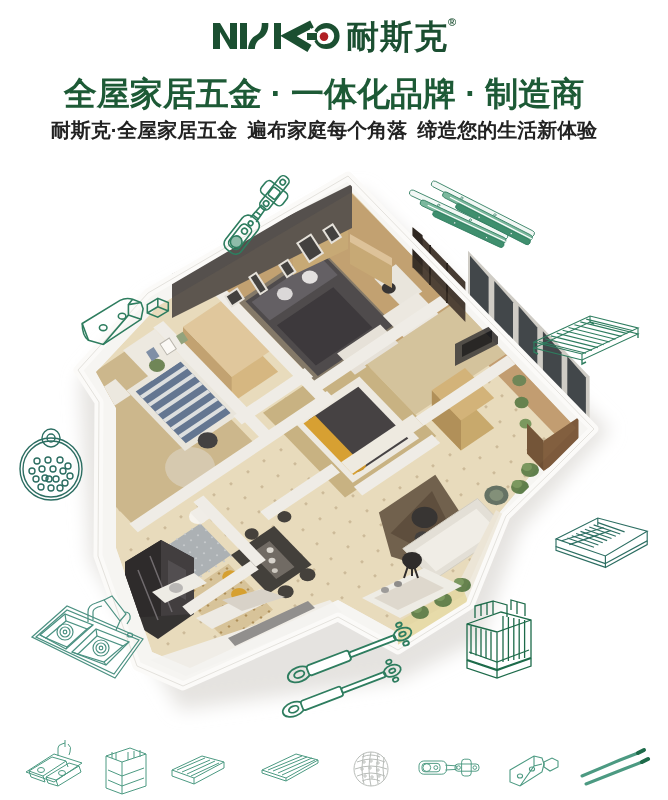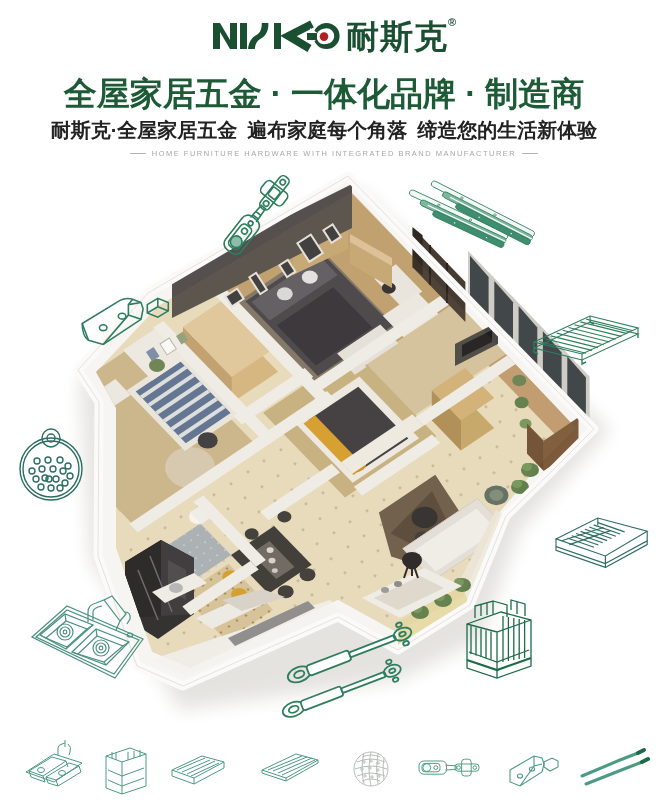--- a/index.html
+++ b/index.html
@@ -808,13 +808,12 @@
         <g fill="none" stroke="#4c9a82" stroke-width="1.1">
 <path d="M2 28 L40 12 M40 12 L58 5" stroke-width="3" stroke-linecap="round"></path>
 <path d="M58 5 L64 2" stroke="#1d6b4a" stroke-width="4" stroke-linecap="round"></path>
 <path d="M6 36 L44 21 M44 21 L62 14" stroke-width="3" stroke-linecap="round"></path>
 <path d="M62 14 L68 11" stroke="#1d6b4a" stroke-width="4" stroke-linecap="round"></path>
 </g>
       </g>
 </svg>
 <div class="h1">全屋家居五金 · 一体化品牌 · 制造商</div>
 <div class="h2">耐斯克·全屋家居五金 遍布家庭每个角落 缔造您的生活新体验</div>
-<div class="h3"><span class="dash"></span>HOME FURNITURE HARDWARE WITH INTEGRATED BRAND MANUFACTURER<span class="dash"></span></div>
 </div>
 </body></html>

